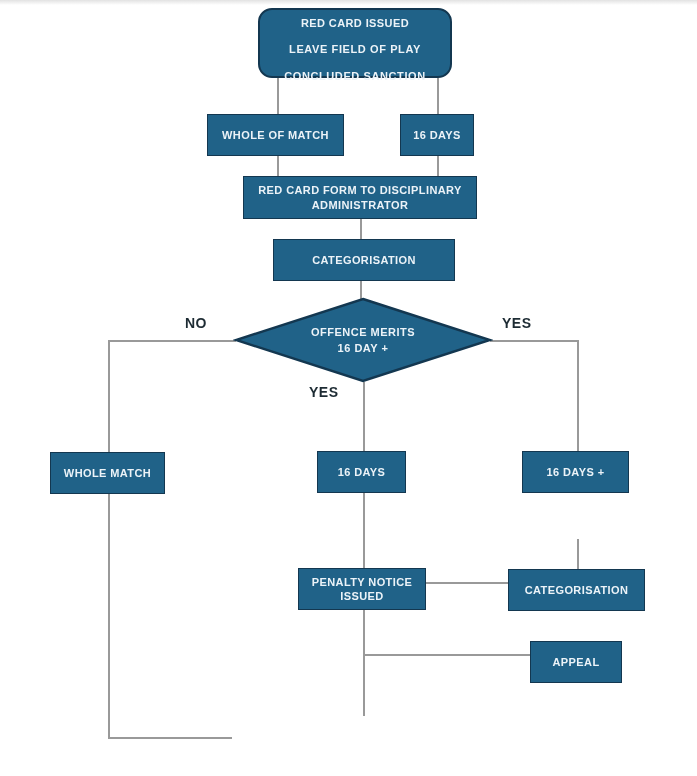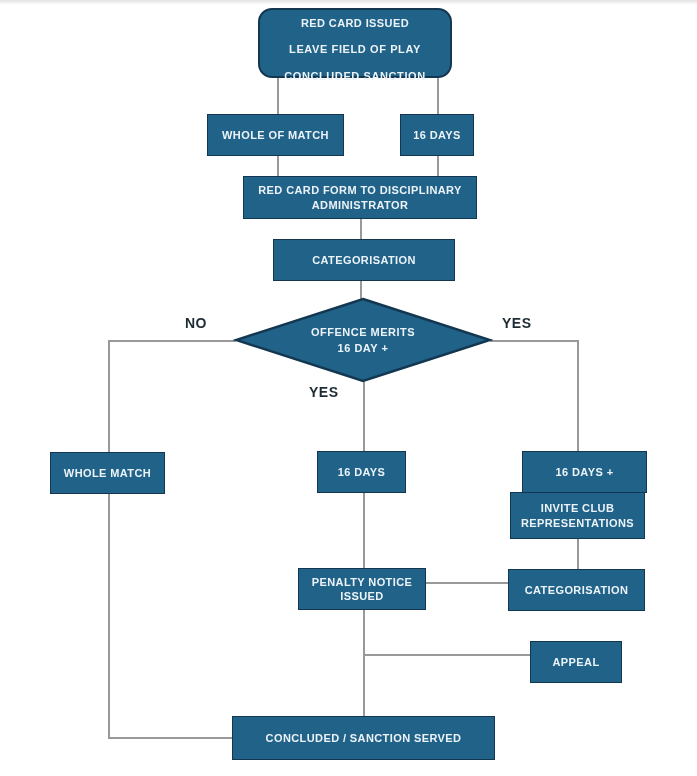--- a/index.html
+++ b/index.html
@@ -123,23 +123,21 @@
       <span>16 DAY +</span>
     </div>
   </div>
 
   <div class="blabel" style="left:185px; top:315px">NO</div>
   <div class="blabel" style="left:502px; top:315px">YES</div>
   <div class="blabel" style="left:309px; top:384px">YES</div>
 
   <div class="node" style="left:50px; top:452px; width:115px; height:26px">WHOLE MATCH</div>
   <div class="node" style="left:317px; top:451px; width:89px; height:26px">16 DAYS</div>
-  <div class="node" style="left:522px; top:451px; width:125px; height:26px">16 DAYS +</div>
+  <div class="node" style="left:522px; top:451px; width:107px; height:26px">16 DAYS +</div>
 
-  <div class="node" style="left:510px; top:492px; width:135px; height:47px">INVITE CLUB REPRESENTATIONS</div>
   <div class="node" style="left:508px; top:569px; width:137px; height:25px">CATEGORISATION</div>
   <div class="node" style="left:530px; top:641px; width:92px; height:24px">APPEAL</div>
 
   <div class="node" style="left:298px; top:568px; width:128px; height:41px">PENALTY NOTICE ISSUED</div>
 
-  <div class="node" style="left:232px; top:716px; width:263px; height:44px">CONCLUDED / SANCTION SERVED</div>
 
 </div>
 
 </body></html>

